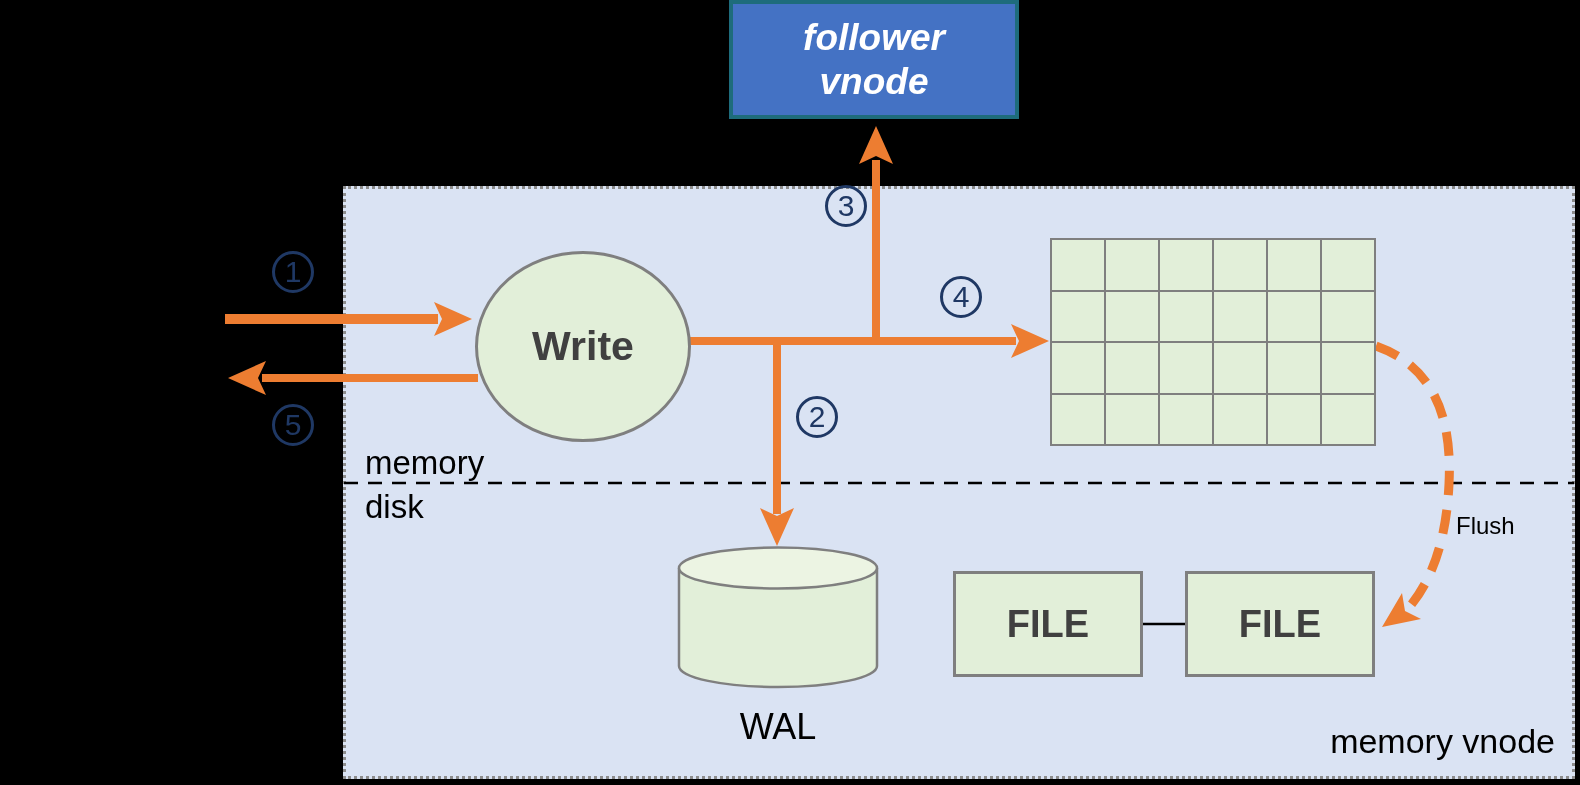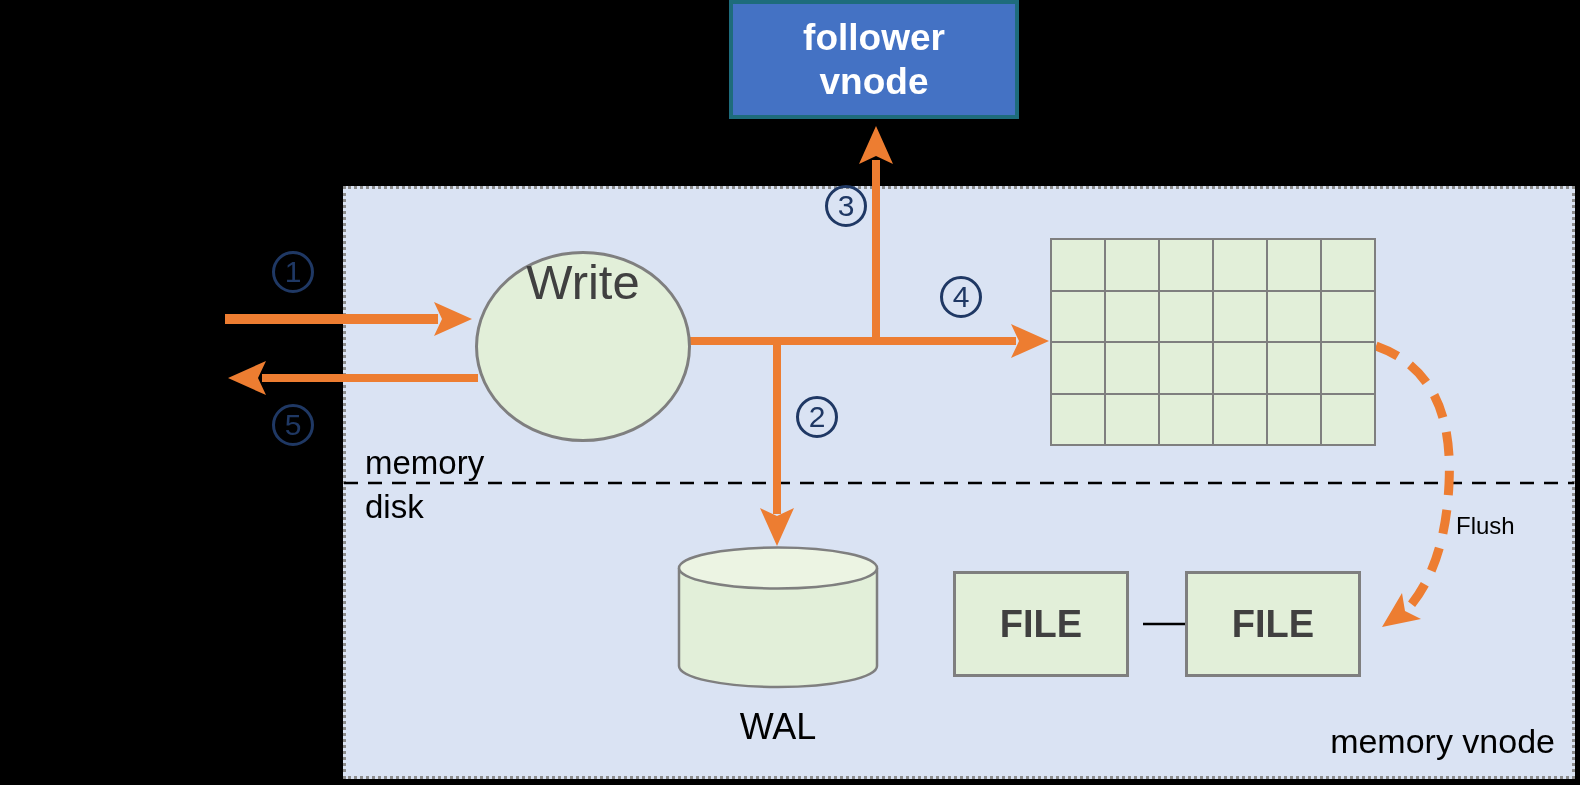--- a/index.html
+++ b/index.html
@@ -38,46 +38,46 @@
   
   .blue-node {
     background: var(--node-blue-fill);
     border: 4px solid var(--node-blue-border);
     color: #ffffff;
     font-weight: bold;
     display: flex; flex-direction: column;
     align-items: center; justify-content: center;
     text-align: center;
   }
-  .follower-node { left: 729px; top: 0px; width: 290px; height: 119px; font-size: 37px; line-height: 1.18; }
+  .follower-node { left: 729px; top: 0px; width: 290px; height: 119px; font-size: 37px; line-height: 1.18; font-style: italic; }
   .app-node { left: 2px; top: 290px; width: 223px; height: 130px; font-size: 38px; border-width: 3px; }
 
   
   .write-node {
     left: 475px; top: 251px; width: 216px; height: 191px;
     background: var(--node-green-fill);
     border: 3px solid var(--node-green-border);
     border-radius: 50%;
-    display: flex; justify-content: center;
-    font-size: 49px; font-weight: normal; color: var(--text-dark);
+    display: flex; align-items: center; justify-content: center;
+    font-size: 41px; font-weight: bold; color: var(--text-dark);
   }
 
   
   .mem-grid {
     left: 1050px; top: 238px; width: 326px; height: 208px;
     display: grid;
     gap: 2px;
     background: var(--node-green-border);
     border: 2px solid var(--node-green-border);
   }
   .grid-cell { background: var(--node-green-fill); }
 
   
   .file-node {
-    width: 176px; height: 106px;
+    width: 190px; height: 106px;
     background: var(--node-green-fill);
     border: 3px solid var(--node-green-border);
     display: flex; align-items: center; justify-content: center;
     font-size: 38px; font-weight: bold; color: var(--text-dark);
   }
   .file-left { left: 953px; top: 571px; }
   .file-right { left: 1185px; top: 571px; }
 
   
   .plain-label { color: var(--text-black); }

